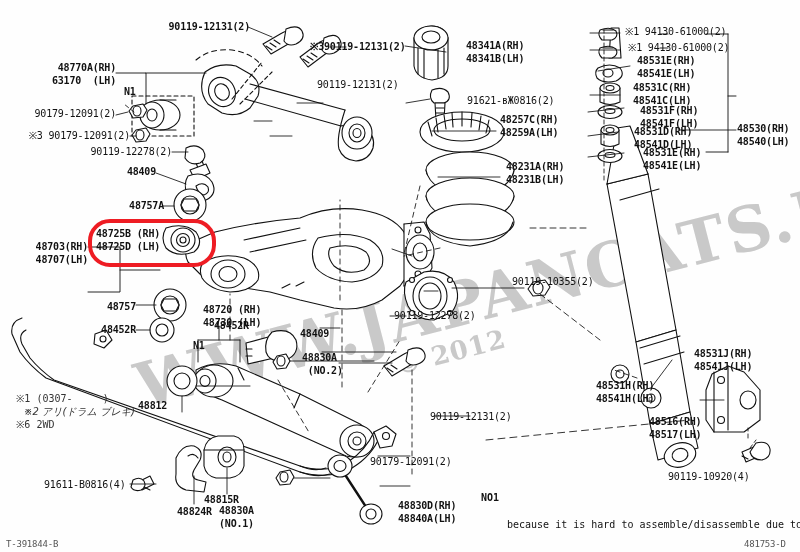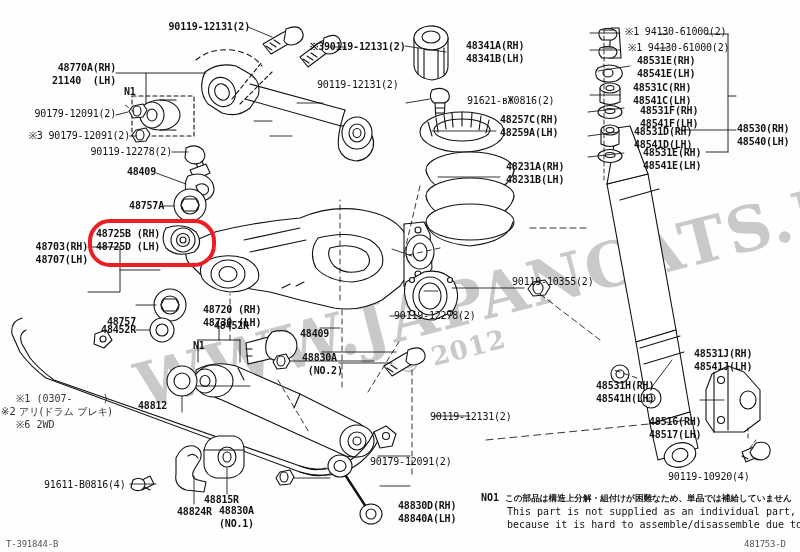--- a/index.html
+++ b/index.html
@@ -455,32 +455,32 @@
       </g>
 
     </g>
   </svg>
 
   <div id="highlight-box" style="left:88px;top:219px;width:128px;height:48px;"></div>
 
   <div class="lbl rgt" style="left:160px;top:21px;width:90px;">90119-12131(2)</div>
   <div class="lbl" style="left:310px;top:41px;">※390119-12131(2)</div>
   <div class="lbl rgt" style="left:22px;top:62px;width:94px;">48770A(RH)
-21140  (LH)</div>
+63170  (LH)</div>
   <div class="lbl" style="left:124px;top:86px;">N1</div>
   <div class="lbl rgt thin" style="left:20px;top:108px;width:96px;">90179-12091(2)</div>
   <div class="lbl rgt thin" style="left:14px;top:130px;width:116px;">※3 90179-12091(2)</div>
   <div class="lbl rgt thin" style="left:68px;top:146px;width:104px;">90119-12278(2)</div>
   <div class="lbl rgt" style="left:96px;top:166px;width:60px;">48409</div>
   <div class="lbl rgt" style="left:100px;top:200px;width:64px;">48757A</div>
   <div class="lbl" style="left:96px;top:228px;">48725B (RH)</div>
   <div class="lbl" style="left:96px;top:241px;">48725D (LH)</div>
   <div class="lbl rgt" style="left:14px;top:241px;width:74px;">48703(RH)
 48707(LH)</div>
-  <div class="lbl rgt" style="left:78px;top:316px;width:58px;">48757</div>
+  <div class="lbl rgt" style="left:78px;top:301px;width:58px;">48757</div>
   <div class="lbl rgt" style="left:72px;top:324px;width:64px;">48452R</div>
   <div class="lbl" style="left:203px;top:304px;">48720 (RH)
 48730 (LH)</div>
   <div class="lbl" style="left:193px;top:340px;">N1</div>
   <div class="lbl thin" style="left:394px;top:310px;">90119-12278(2)</div>
   <div class="lbl" style="left:300px;top:328px;">48409</div>
   <div class="lbl" style="left:302px;top:352px;">48830A
  (NO.2)</div>
   <div class="lbl" style="left:214px;top:320px;width:0;">48452R</div>
   <div class="lbl" style="left:138px;top:400px;">48812</div>
@@ -518,24 +518,22 @@
 48540(LH)</div>
   <div class="lbl" style="left:694px;top:348px;">48531J(RH)
 48541J(LH)</div>
   <div class="lbl" style="left:596px;top:380px;">48531H(RH)
 48541H(LH)</div>
   <div class="lbl" style="left:649px;top:416px;">48516(RH)
 48517(LH)</div>
   <div class="lbl thin" style="left:668px;top:471px;">90119-10920(4)</div>
 
   <div class="foot" style="left:16px;top:392px;">※1 (0307-     )</div>
-  <div class="foot foot-jp" style="left:1px;top:405px;">※2 アリ(ドラム ブレキ)</div>
+  <div class="foot foot-jp" style="left:24px;top:405px;font-style:italic;">※2 アリ(ドラム ブレキ)</div>
   <div class="foot" style="left:16px;top:418px;">※6 2WD</div>
 
   <div class="note" style="left:481px;top:492px;font-weight:700;">NΟ1</div>
-  <div class="note note-jp" style="left:505px;top:492px;">この部品は構造上分解・組付けが困難なため、単品では補給していません</div>
-  <div class="note" style="left:507px;top:506px;">This part is not supplied as an individual part,</div>
   <div class="note" style="left:507px;top:519px;">because it is hard to assemble/disassemble due to the structure</div>
 
   <div class="lbl thin" id="diagram-code-left">T-391844-B</div>
   <div class="lbl thin" id="diagram-code-right">481753-D</div>
 
 </div>
 
 </body></html>

